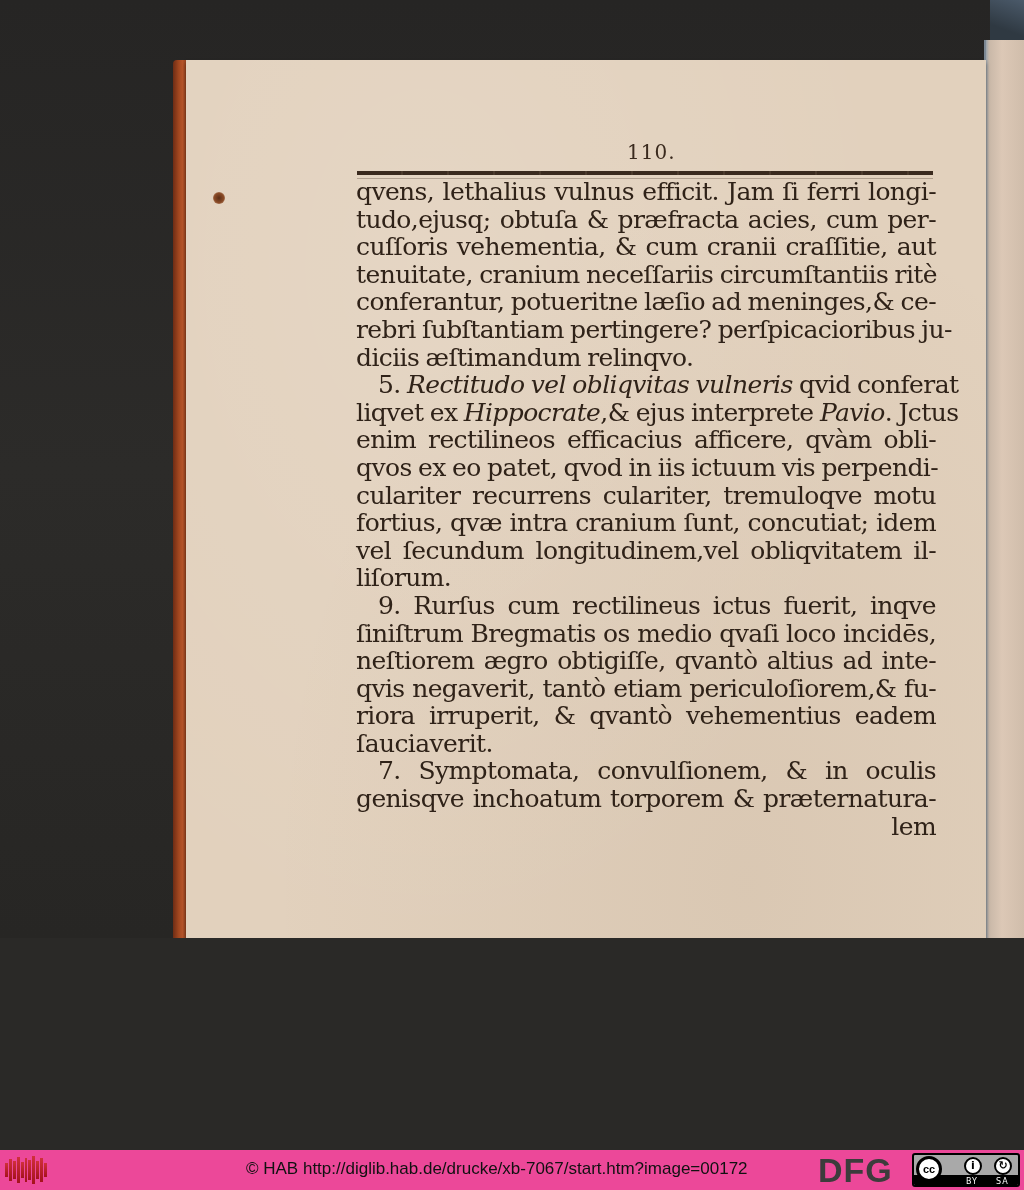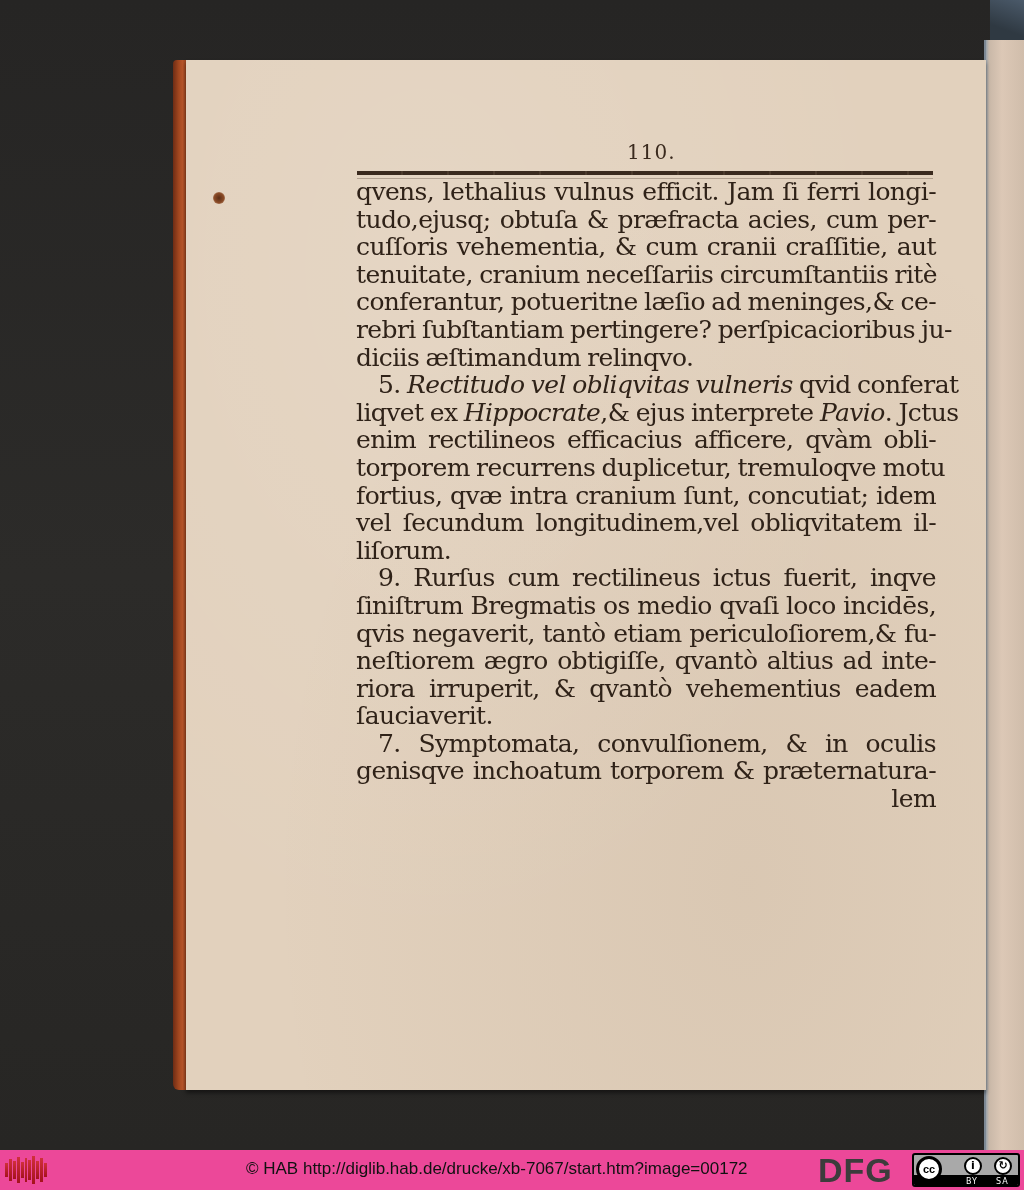--- a/index.html
+++ b/index.html
@@ -3,21 +3,21 @@
 <meta charset="utf-8">
 <style>
   html, body {
     margin: 0; padding: 0;
     width: 1024px; height: 1190px;
     overflow: hidden;
     background: #2a2927;
   }
   .viewport {
     position: absolute; left: 0; top: 0;
-    width: 1024px; height: 1150px;
+    width: 1024px; height: 938px;
     background: linear-gradient(180deg, #262524 0%, #2c2b29 50%, #272624 100%);
     overflow: hidden;
   }
   .page-edge {
     position: absolute;
     left: 173px; top: 60px;
     width: 16px; height: 1030px;
     background: linear-gradient(90deg, #6e2c14 0%, #a0461f 35%, #b6552a 60%, #7d3516 100%);
     border-radius: 4px 0 0 6px;
   }
@@ -202,29 +202,30 @@
     <span class="line">tudo,ejusq; obtuſa &amp; præfracta acies, cum per-</span>
     <span class="line">cuſſoris vehementia, &amp; cum cranii craſſitie, aut</span>
     <span class="line">tenuitate, cranium neceſſariis circumſtantiis ritè</span>
     <span class="line">conferantur, potueritne læſio ad meninges,&amp; ce-</span>
     <span class="line">rebri ſubſtantiam pertingere? perſpicacioribus ju-</span>
     <span class="line last">diciis æſtimandum relinqvo.</span>
 
     <span class="line indent"><span>5.</span> <span class="it">Rectitudo vel obliqvitas vulneris</span><span> qvid conferat</span></span>
     <span class="line"><span>liqvet ex </span><span class="it">Hippocrate</span><span>,&amp; ejus interprete </span><span class="it">Pavio</span><span>. Jctus</span></span>
     <span class="line">enim rectilineos efficacius afficere, qvàm obli-</span>
-    <span class="line">torporem recurrens duplicetur, tremuloqve motu</span>
+    <span class="line">qvos ex eo patet, qvod in iis ictuum vis perpendi-</span>
+    <span class="line">culariter recurrens culariter, tremuloqve motu</span>
     <span class="line">fortius, qvæ intra cranium ſunt, concutiat; idem</span>
     <span class="line">vel ſecundum longitudinem,vel obliqvitatem il-</span>
     <span class="line last">liſorum.</span>
 
     <span class="line indent">9.  Rurſus cum rectilineus ictus fuerit, inqve</span>
     <span class="line">ſiniſtrum Bregmatis os medio qvaſi loco incidēs,</span>
+    <span class="line">neſtiorem ægro obtigiſſe, qvantò altius ad inte-</span>
     <span class="line">qvis negaverit, tantò etiam periculoſiorem,&amp; fu-</span>
-    <span class="line">neſtiorem ægro obtigiſſe, qvantò altius ad inte-</span>
     <span class="line">riora irruperit, &amp; qvantò vehementius eadem</span>
     <span class="line last">ſauciaverit.</span>
 
     <span class="line indent">7.  Symptomata, convulſionem, &amp; in oculis</span>
     <span class="line">genisqve inchoatum torporem &amp; præternatura-</span>
     <span class="line right">lem</span>
   </div>
 </div>
 
 <div class="footer">

